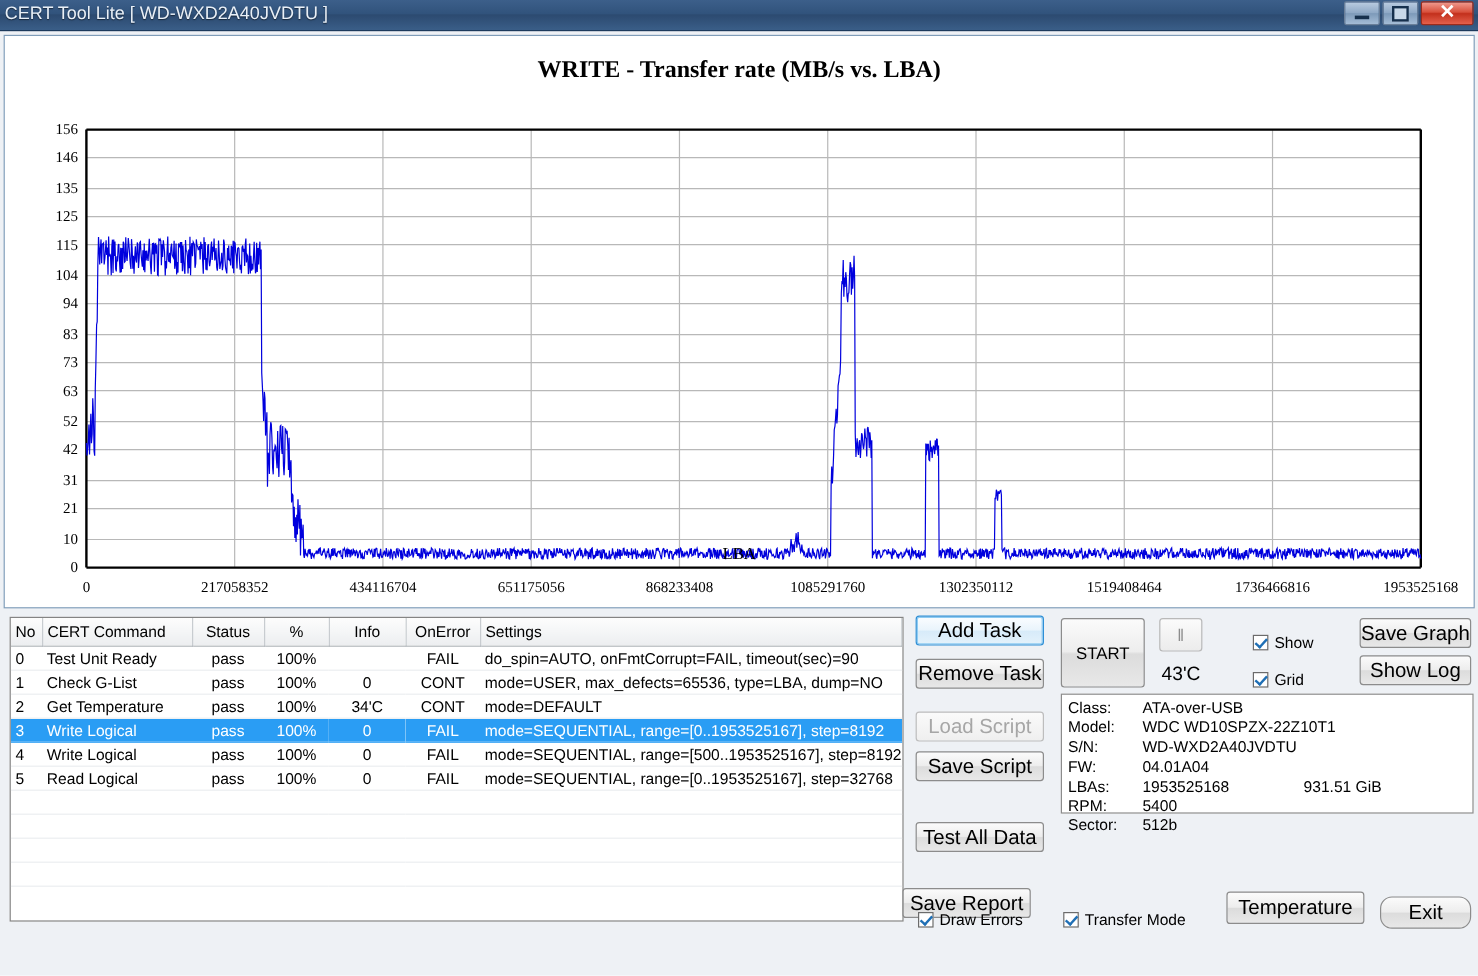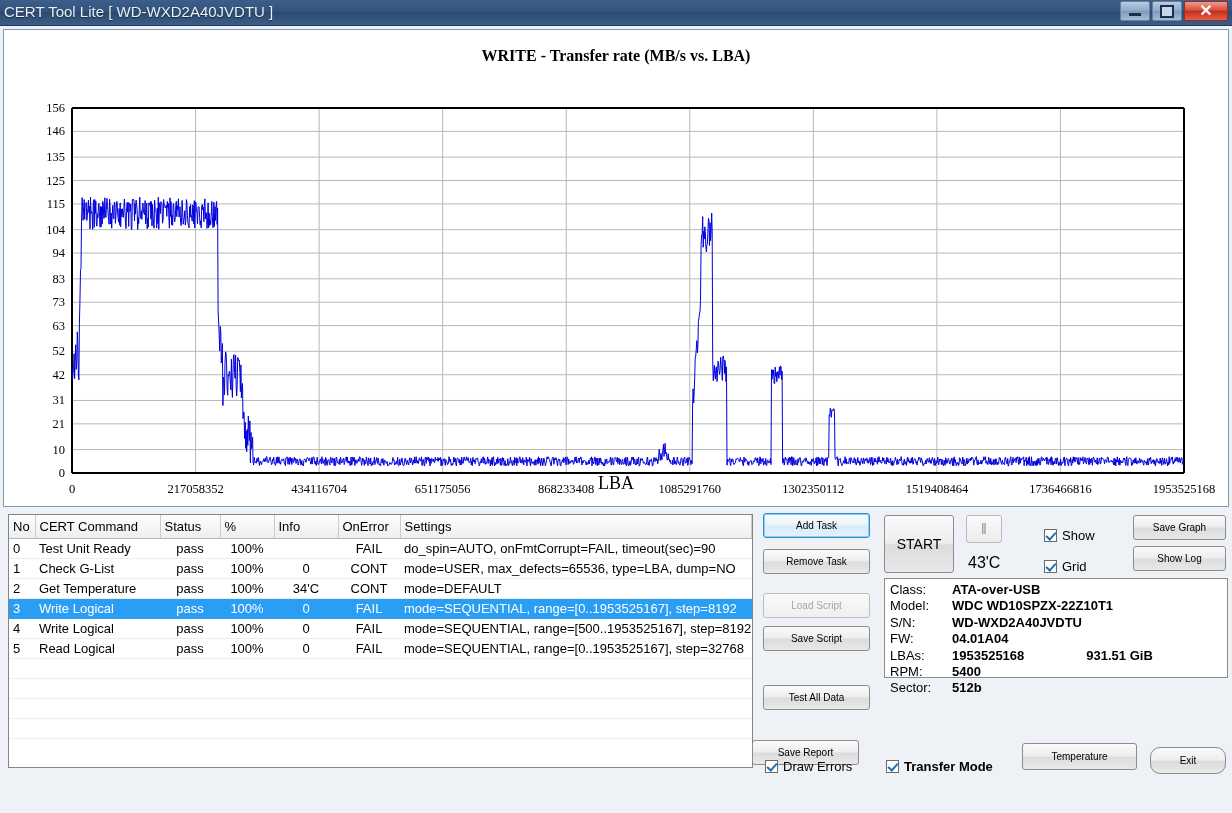--- a/index.html
+++ b/index.html
@@ -45,62 +45,62 @@
   .minbar{display:block;width:12px;height:3px;background:#16304d;margin-top:6px;}
   .maxsq{display:block;width:10px;height:9px;border:2px solid #16304d;background:#c8d8e8;}
 
   
   .chartpanel{
     position:absolute;left:3px;top:29px;width:1226px;height:478px;
     background:#fff;border:1px solid #7f9db9;box-sizing:border-box;
   }
   .charttitle{
     position:absolute;left:0;top:17px;width:100%;text-align:center;
-    font-family:"Liberation Serif",serif;font-weight:bold;font-size:16px;color:#000;
+    font-family:"Liberation Serif",serif;font-weight:bold;font-size:20px;color:#000;
   }
   .plotsvg{position:absolute;left:0;top:0;}
   .xlabel{
-    position:absolute;left:0;top:443px;width:100%;text-align:center;
-    font-size:18px;color:#000;font-family:"Liberation Serif",serif;
+    position:absolute;left:0;top:425px;width:100%;text-align:center;
+    font-size:14px;color:#000;font-family:"Liberation Serif",serif;
   }
 
   
   .bottom{position:absolute;left:0;top:509px;width:1232px;height:304px;}
 
   
   .tablewrap{
     position:absolute;left:8px;top:5px;width:745px;height:254px;
     background:#fff;border:1px solid #848484;box-sizing:border-box;overflow:hidden;
   }
   table.tasks{border-collapse:collapse;width:100%;table-layout:fixed;font-size:13px;color:#000;}
   table.tasks th{
     background:linear-gradient(to bottom,#fdfdfd,#eceef0);
     border-right:1px solid #c8ccd0;border-bottom:1px solid #b4b8bc;
-    font-weight:normal;height:23px;padding:0 4px;text-align:left;
+    font-weight:normal;height:23px;padding:0 4px;text-align:center;
     white-space:nowrap;overflow:hidden;box-sizing:border-box;
   }
   table.tasks th.lft{text-align:left;}
   table.tasks td{
     border-bottom:1px solid #eceef0;
     height:20px;padding:0 4px;white-space:nowrap;overflow:hidden;box-sizing:border-box;
   }
   .c-no{width:26px;text-align:left;}
   .c-cmd{width:125px;text-align:left;}
   .c-st{width:60px;text-align:center;}
   .c-pc{width:54px;text-align:center;}
   .c-inf{width:64px;text-align:center;}
   .c-oe{width:62px;text-align:center;}
   .c-set{width:auto;text-align:left;}
   tr.sel td{background:#2a9df4;color:#fff;border-bottom-color:#2a9df4;}
 
   
   .btn{
     background:linear-gradient(to bottom,#fbfbfb 0%,#ededed 48%,#dcdcdc 52%,#e8e8e8 100%);
     border:1px solid #8c8c8c;border-radius:3px;
-    font-family:"Liberation Sans",sans-serif;font-size:10px;color:#000;
+    font-family:"Liberation Sans",sans-serif;font-size:17px;color:#000;
     display:flex;align-items:center;justify-content:center;
     box-sizing:border-box;position:absolute;cursor:default;
   }
   .btn.focus{
     border:1px solid #2e8fd6;box-shadow:0 0 0 1px #8ecbf2 inset;
     background:linear-gradient(to bottom,#fbfdff 0%,#e9f4fc 48%,#d7ebf9 52%,#e4f2fb 100%);
   }
   .btn.disabled{color:#a6a6a6;border-color:#bdbdbd;
     background:linear-gradient(to bottom,#fafafa,#efefef);}
 
@@ -114,21 +114,21 @@
     border:solid #1f6fb5;border-width:0 2px 2px 0;transform:rotate(42deg);
   }
 
   .infobox{
     position:absolute;left:884px;top:578px;width:344px;height:100px;
     background:#fff;border:1px solid #8c8c8c;box-sizing:border-box;
     padding:3px 0 0 5px;font-size:13px;color:#000;line-height:16.4px;
   }
   .irow{display:flex;white-space:nowrap;}
   .ikey{width:62px;flex:0 0 auto;}
-  .ival{flex:0 0 auto;font-weight:bold;}
+  .ival{flex:0 0 auto;}
   .ival2{margin-left:62px;}
 
   .temp{position:absolute;font-size:16px;color:#000;}
   .pausebtn{
     position:absolute;background:linear-gradient(to bottom,#fbfbfb,#ececec);
     border:1px solid #b9b9b9;border-radius:3px;box-sizing:border-box;
     display:flex;align-items:center;justify-content:center;font-size:14px;color:#8d8d8d;
   }
 </style>
 </head>
@@ -379,21 +379,21 @@
       <div class="irow">
         <span class="ikey">RPM:</span>
         <span class="ival">5400</span>
       </div>
       <div class="irow">
         <span class="ikey">Sector:</span>
         <span class="ival">512b</span>
       </div>
     </div>
 
-    <div class="chk" style="left:886px;top:250px;font-weight:bold;">
+    <div class="chk" style="left:886px;top:250px;">
       <span class="chkbox"></span>
       <span>Transfer Mode</span>
     </div>
 
     <div class="btn" style="left:1022px;top:234px;width:115px;height:27px;">Temperature</div>
     <div class="btn" style="left:1150px;top:238px;width:76px;height:27px;border-radius:10px;">Exit</div>
 
   </div>
 </div>
 

